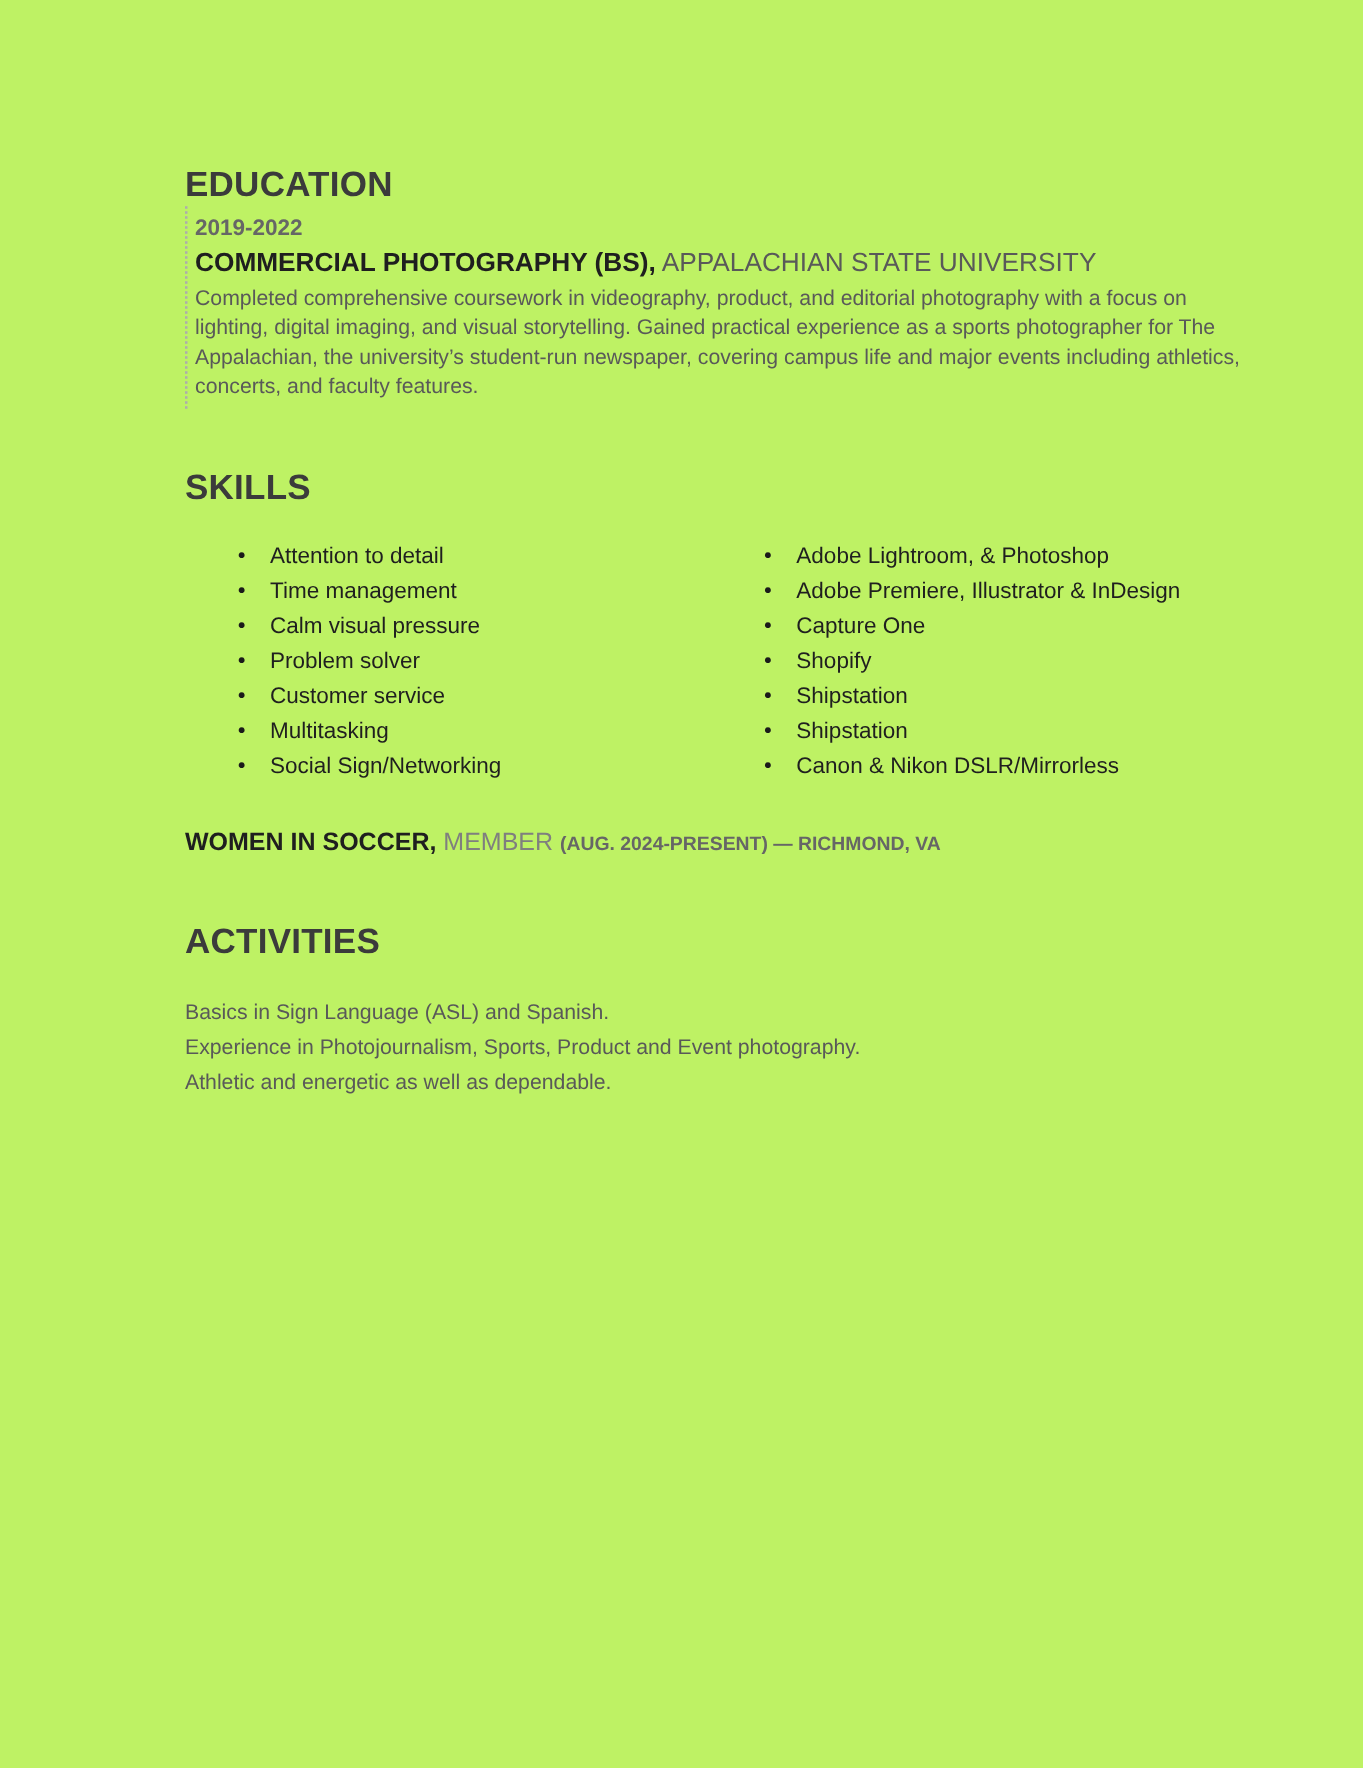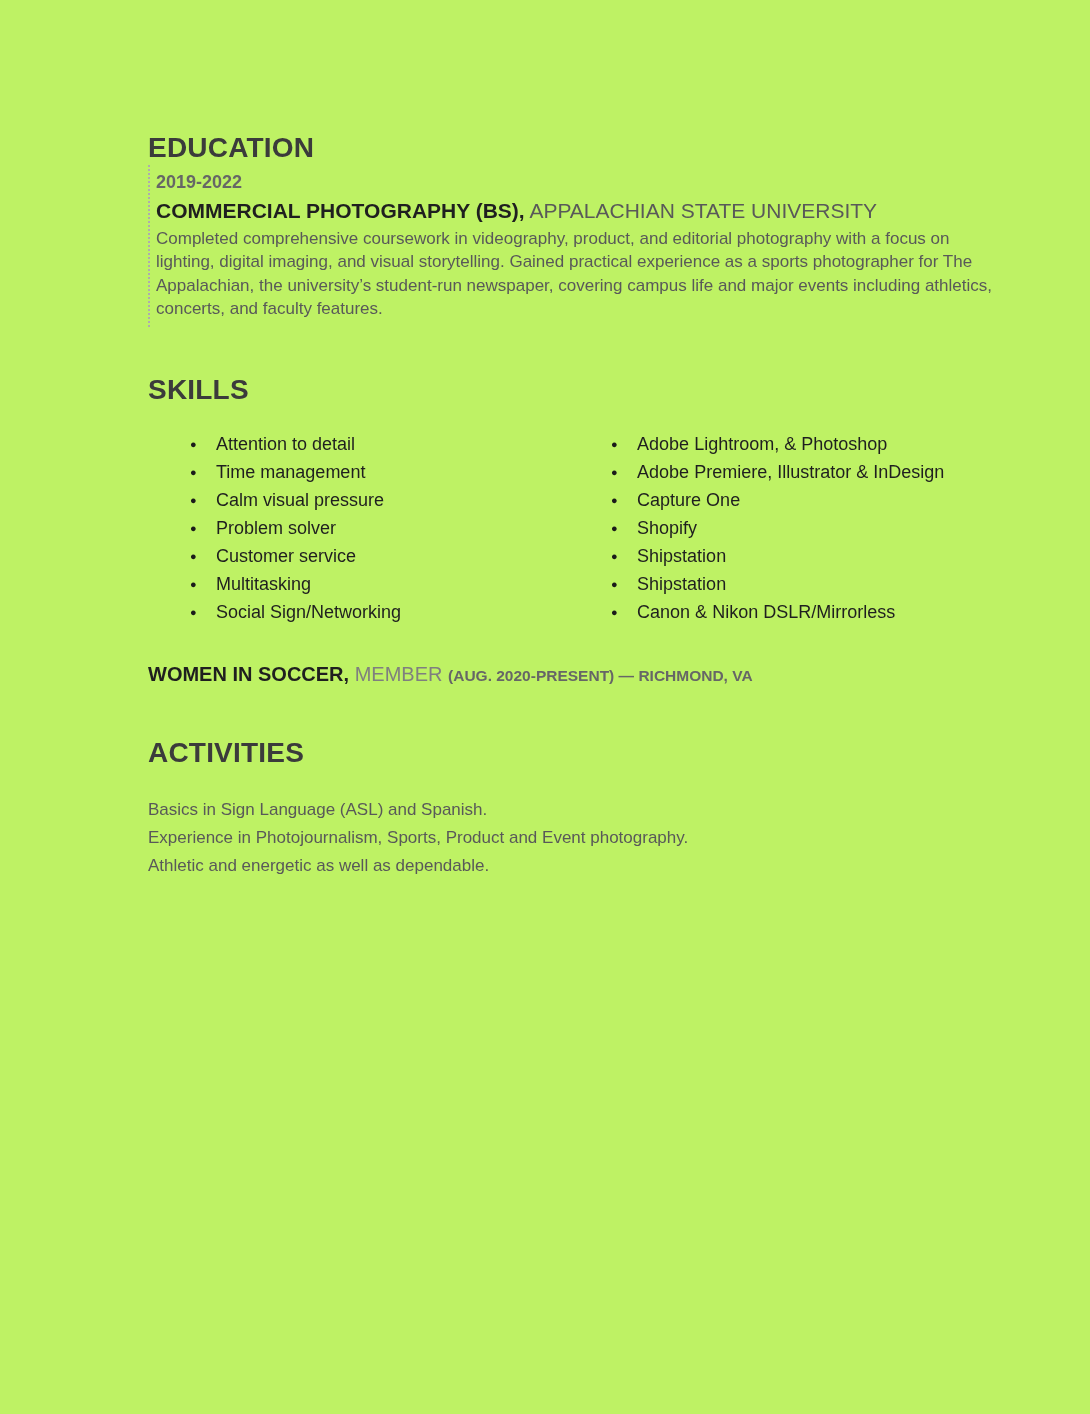--- a/index.html
+++ b/index.html
@@ -226,21 +226,21 @@
             <li class="skill-item">
               <span class="bullet">●</span>
               <span>Canon &amp; Nikon DSLR/Mirrorless</span>
             </li>
           </ul>
       </div>
     </section>
 
     <section class="affiliation-section">
       <div class="affiliation-line">
-        <span class="aff-org">WOMEN IN SOCCER,</span><span class="aff-role"> MEMBER </span><span class="aff-tenure">(AUG. 2020-PRESENT)</span><span class="aff-location"> — RICHMOND, VA</span>
+        <span class="aff-org">WOMEN IN SOCCER,</span><span class="aff-role"> MEMBER </span><span class="aff-tenure">(AUG. 2024-PRESENT)</span><span class="aff-location"> — RICHMOND, VA</span>
       </div>
     </section>
 
     <section class="activities-section">
       <h2 class="section-heading">ACTIVITIES</h2>
       <div class="activities-list">
 
           <div class="activity-line">Basics in Sign Language (ASL) and Spanish.</div>
 
           <div class="activity-line">Experience in Photojournalism, Sports, Product and Event photography.</div>

